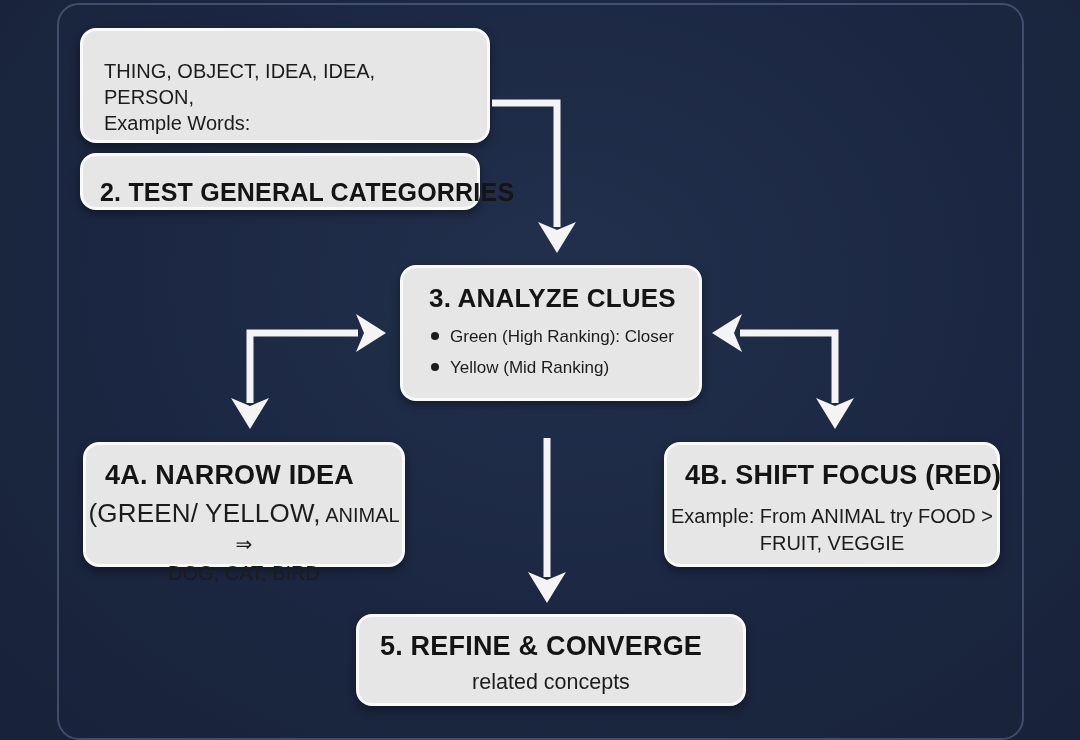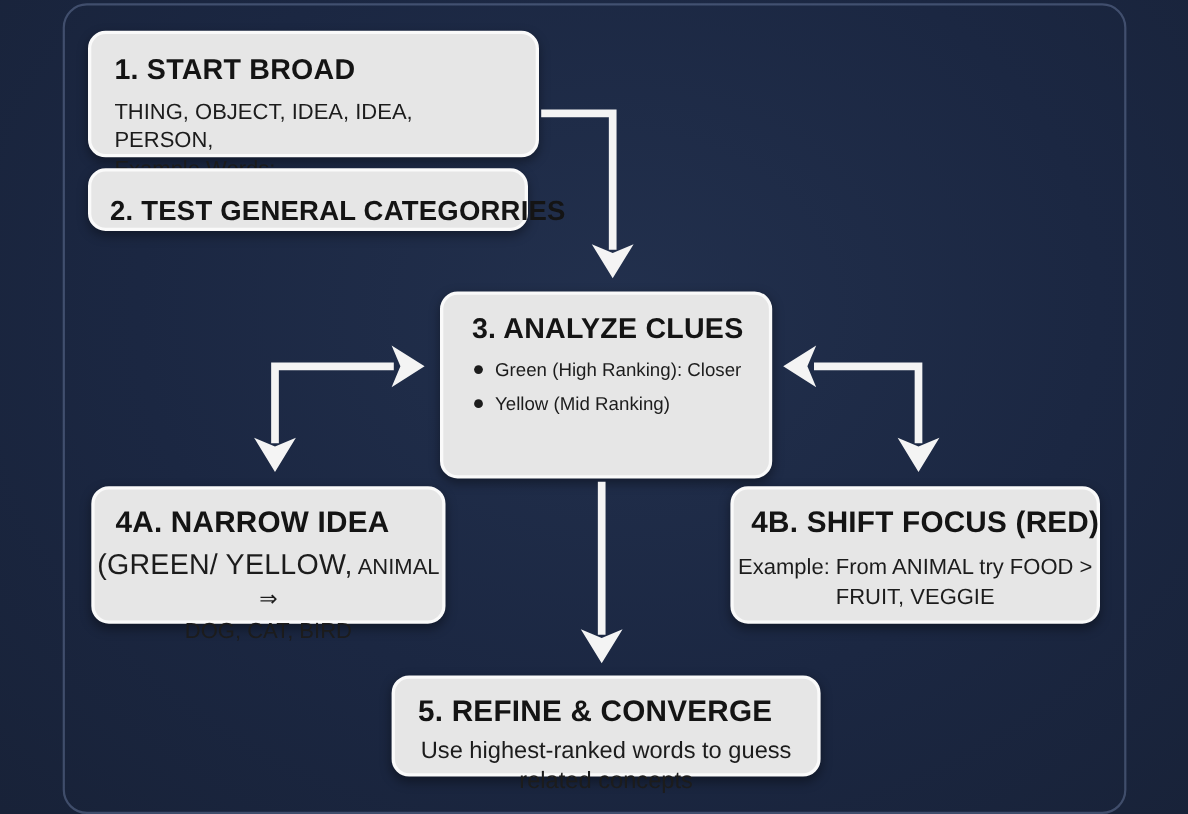--- a/index.html
+++ b/index.html
@@ -47,57 +47,56 @@
 
   
   .n1{left:80px;top:28px;width:410px;height:115px;padding:17px 20px 0 21px;}
   .n1 .node-body{margin-top:10px;}
 
   
   .n2{left:80px;top:153px;width:400px;height:57px;display:flex;align-items:flex-end;padding:0 0 0 17px;}
   .n2 .node-title{font-size:25px;}
 
   
-  .n3{left:400px;top:265px;width:302px;height:170px;padding:15px 0 0 26px;overflow:visible;}
+  .n3{left:400px;top:265px;width:302px;height:136px;padding:15px 0 0 26px;overflow:visible;}
   .n3 .node-title{font-size:26px;}
   .bullets{margin-top:7px;font-size:17px;line-height:31px;color:#1c1c1c;}
   .b-row{display:flex;align-items:flex-start;}
   .dot{
     width:8px;height:8px;border-radius:50%;background:#1c1c1c;
     margin:11px 11px 0 2px;flex:0 0 8px;
   }
   .dot.hide{visibility:hidden;}
   .nowrap{white-space:nowrap;}
 
   
   .n4a{left:83px;top:442px;width:322px;height:125px;padding:15px 0 0 0;text-align:center;}
   .n4a .node-title{text-align:left;padding-left:19px;font-size:27px;}
   .n4a .node-body{margin-top:8px;line-height:29px;}
   .big-frag{font-size:26px;letter-spacing:0.2px;}
   .small-frag{font-size:20px;}
 
   
   .n4b{left:664px;top:442px;width:336px;height:125px;padding:15px 0 0 0;text-align:center;}
-  .n4b .node-title{text-align:left;padding-left:4px;font-size:27px;margin-left:12px;}
+  .n4b .node-title{text-align:left;padding-left:18px;font-size:27px;}
   .n4b .node-body{margin-top:12px;font-size:20px;line-height:27px;}
 
   
   .n5{left:356px;top:614px;width:390px;height:92px;padding:14px 0 0 0;text-align:center;}
   .n5 .node-title{text-align:left;padding-left:21px;font-size:27px;}
   .n5 .node-body{margin-top:7px;font-size:21.5px;line-height:27px;}
 </style>
 </head>
 <body>
 
 <div class="stage">
 
   <div class="frame"></div>
 
   <div class="node n1">
-    <div class="node-title">1. START BROAD</div>
     <div class="node-body">
       <div>THING, OBJECT, IDEA, IDEA, PERSON,</div>
       <div>Example Words:</div>
     </div>
   </div>
 
   <div class="node n2">
     <div class="node-title">2. TEST GENERAL CATEGORRIES</div>
   </div>
 
@@ -130,21 +129,20 @@
     <div class="node-title">4B. SHIFT FOCUS (RED)</div>
     <div class="node-body">
       <div>Example: From ANIMAL try FOOD &gt;</div>
       <div>FRUIT, VEGGIE</div>
     </div>
   </div>
 
   <div class="node n5">
     <div class="node-title">5. REFINE &amp; CONVERGE</div>
     <div class="node-body">
-      <div>Use highest-ranked words to guess</div>
       <div>related concepts</div>
     </div>
   </div>
 
   <svg class="connectors" viewBox="0 0 1080 740">
 
     <g>
       <path d="M492 103 H557 V227"></path>
       <polygon points="557,253 538,222 557,230 576,222"></polygon>
     </g>

